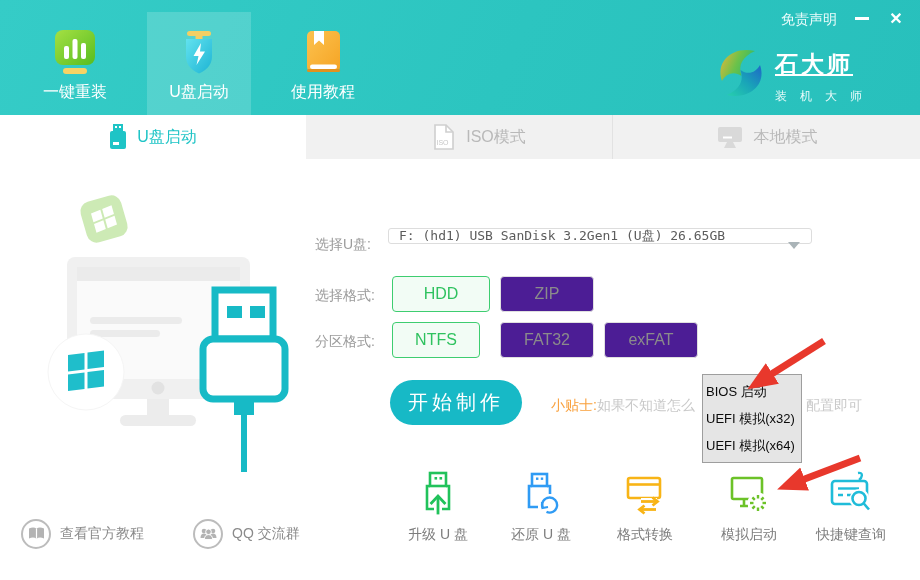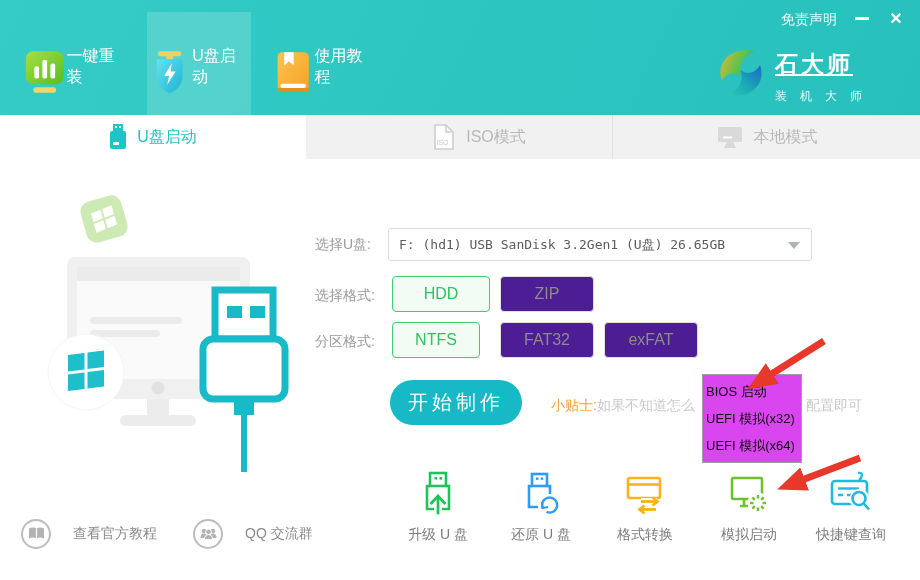--- a/index.html
+++ b/index.html
@@ -4,21 +4,21 @@
 <style>
   * { margin:0; padding:0; box-sizing:border-box; }
   body { font-family:"Liberation Sans", sans-serif; background:#555; }
   .window { position:relative; width:920px; height:580px; background:#fff; overflow:hidden;
             box-shadow:inset 0 0 0 1px #d9dede; }
 
   
   .header { position:absolute; left:0; top:0; width:920px; height:115px;
             background:linear-gradient(115deg,#35ccc7 0%,#2cc5c0 55%,#28c0bc 100%); }
   .nav-item { position:absolute; top:12px; width:104px; height:103px; display:flex;
-              align-items:center; cursor:pointer; }
+              flex-direction:column; align-items:center; cursor:pointer; }
   .nav-item.active { background:rgba(255,255,255,.17); }
   .nav-item svg { margin-top:17px; }
   .nav-label { margin-top:7px; color:#fff; font-size:16px; }
   .disclaimer { position:absolute; left:781px; top:11px; color:#eafcfb; font-size:14px; cursor:pointer; }
   .win-btn { position:absolute; top:6px; width:26px; height:24px; display:flex; align-items:center;
              justify-content:center; color:#fff; cursor:pointer; }
   .min-btn { left:849px; } .min-btn i { display:block; width:14px; height:3px; background:#fff; }
   .close-btn { left:883px; font-size:16px; font-weight:bold; }
   .logo { position:absolute; left:714px; top:44px; display:flex; }
   .logo-txt { margin-left:7px; }
@@ -31,46 +31,46 @@
          justify-content:center; gap:10px; font-size:16px; color:#b9b9b9; cursor:pointer; }
   .tab-1 { left:0; width:306px; background:#fff; color:#1ec4c6; }
   .tab-2 { left:306px; width:307px; border-right:1px solid #e2e2e2;padding-left:40px; }
   .tab-3 { left:613px; width:307px; }
 
   
   .content { position:absolute; left:0; top:159px; width:920px; height:421px; background:#fff; }
   .illu { position:absolute; left:20px; top:8px; }
 
   .flabel { position:absolute; font-size:14px; color:#9b9b9b; }
-  .select { position:absolute; left:388px; top:69px; width:424px; height:33px; border:1px solid #ddd;
+  .select { position:absolute; left:388px; top:69px; width:424px; height:16px; border:1px solid #ddd;
             border-radius:3px; background:#fff; display:flex; align-items:center; cursor:pointer; }
   .select-val { margin-left:10px; font-family:"DejaVu Sans Mono", monospace; font-size:13px; color:#5c5c5c; }
   .caret { position:absolute; right:11px; top:13px; width:0; height:0; border-left:6px solid transparent;
            border-right:6px solid transparent; border-top:7px solid #aab4b8; }
 
   .opt-btn { position:absolute; height:36px; border:1px solid #e0e0e0; border-radius:4px; background:#4c1d95;
              color:#8b8b8b; font-size:16px; display:flex; align-items:center; justify-content:center; cursor:pointer; }
   .opt-btn.sel { border-color:#3ecd70; background:#f2fcf5; color:#2fc25f; }
 
   .start-btn { position:absolute; left:390px; top:221px; width:132px; height:45px; border-radius:23px;
                background:#17b9c6; color:#fff; font-size:20px; letter-spacing:4px; display:flex;
                align-items:center; justify-content:center; cursor:pointer; }
   .tip { position:absolute; left:551px; top:238px; font-size:14px; color:#c9c9c9; white-space:nowrap; }
   .tip b { font-weight:normal; color:#f9a03c; }
   .tip-suffix { position:absolute; left:806px; top:238px; font-size:14px; color:#c9c9c9; }
 
-  .popup { position:absolute; left:702px; top:215px; width:100px; height:89px; background:#d946ef;
+  .popup { position:absolute; left:702px; top:215px; width:100px; height:89px; background:#e5e5e5;
            border:1px solid #9e9e9e; z-index:5; display:flex; flex-direction:column; justify-content:space-around;
            padding:3px 0 3px 3px; }
   .popup-item { font-size:13px; color:#0b0b0b; font-weight:500; cursor:pointer; white-space:nowrap; }
 
   .arrows { position:absolute; left:0; top:0; width:920px; height:421px; z-index:9; pointer-events:none; }
 
   
-  .flink { position:absolute; display:flex; align-items:center; gap:22px; font-size:14px;
+  .flink { position:absolute; display:flex; align-items:center; gap:9px; font-size:14px;
            color:#8a8a8a; cursor:pointer; }
   .flink-circle { width:30px; height:30px; border:2px solid #bcbcbc; border-radius:50%;
                   display:flex; align-items:center; justify-content:center; }
   .tool { position:absolute; top:311px; width:92px; text-align:center; cursor:pointer; }
   .tool-label { margin-top:6px; font-size:14px; color:#7d7d7d; white-space:nowrap; }
 </style>
 </head>
 <body>
 
 <div class="window">

